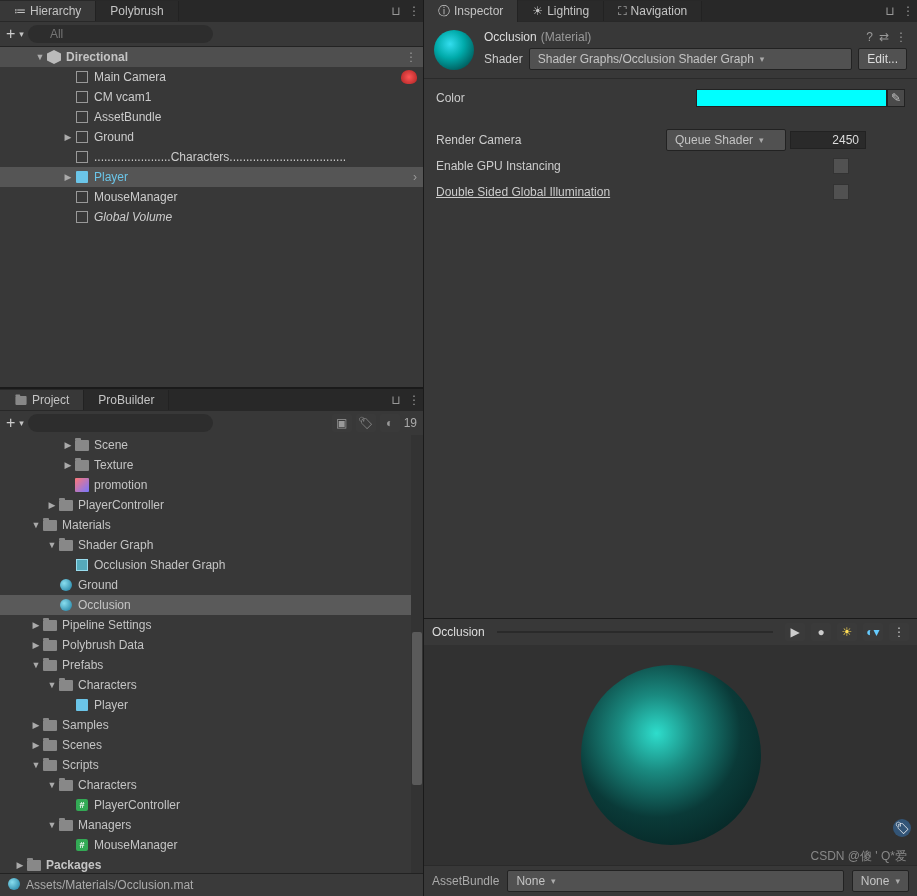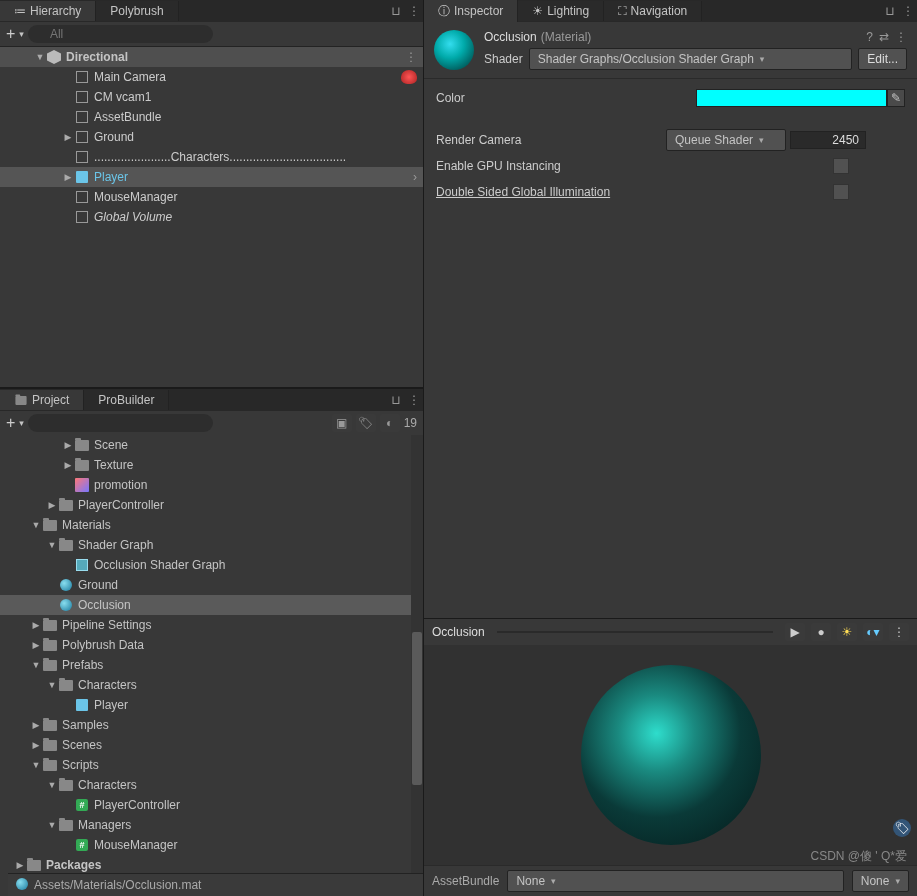--- a/index.html
+++ b/index.html
@@ -391,21 +391,21 @@
       </div>
       <div class="tree-row">
         <span class="indent" style="width:14px;"></span>
         <span class="arrow">▶</span>
         <span class="icon">
           <span class="folder-icon"></span>
         </span>
         <span style="font-weight:bold;">Packages</span>
       </div>
     </div>
-  <div style="padding:4px 8px; background:#3a3a3a; border-top:1px solid #222; display:flex; gap:6px;margin-left:8px;">
+  <div style="padding:4px 8px; background:#3a3a3a; border-top:1px solid #222; display:flex; gap:6px;">
     <span class="mat-icon"></span>
     <span style="color:#aaa;">Assets/Materials/Occlusion.mat</span>
   </div>
 </div>
 
 <div class="right">
   <div class="tabbar">
     <div class="tab">
       <span>ⓘ</span>
       <span>Inspector</span>

